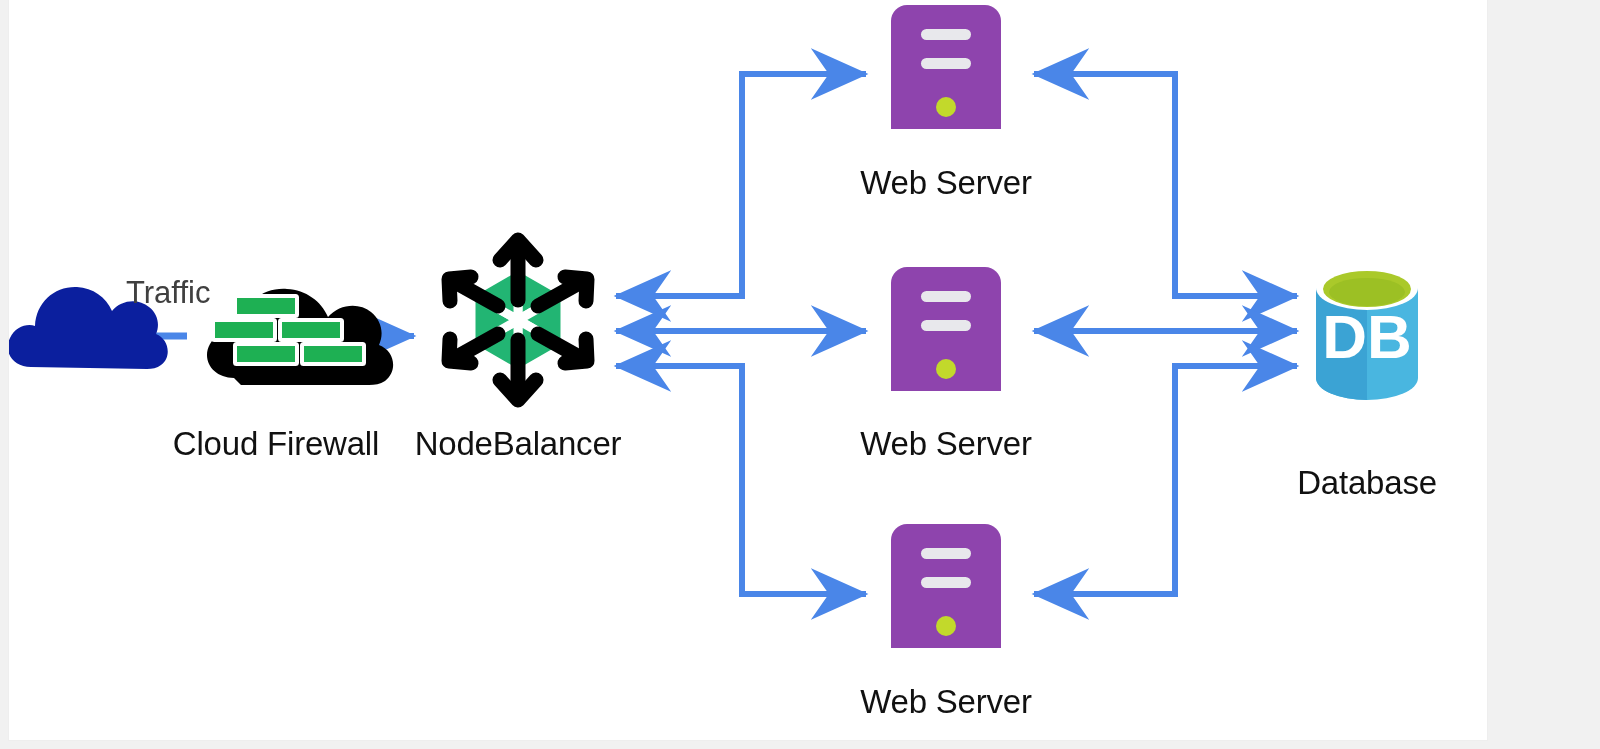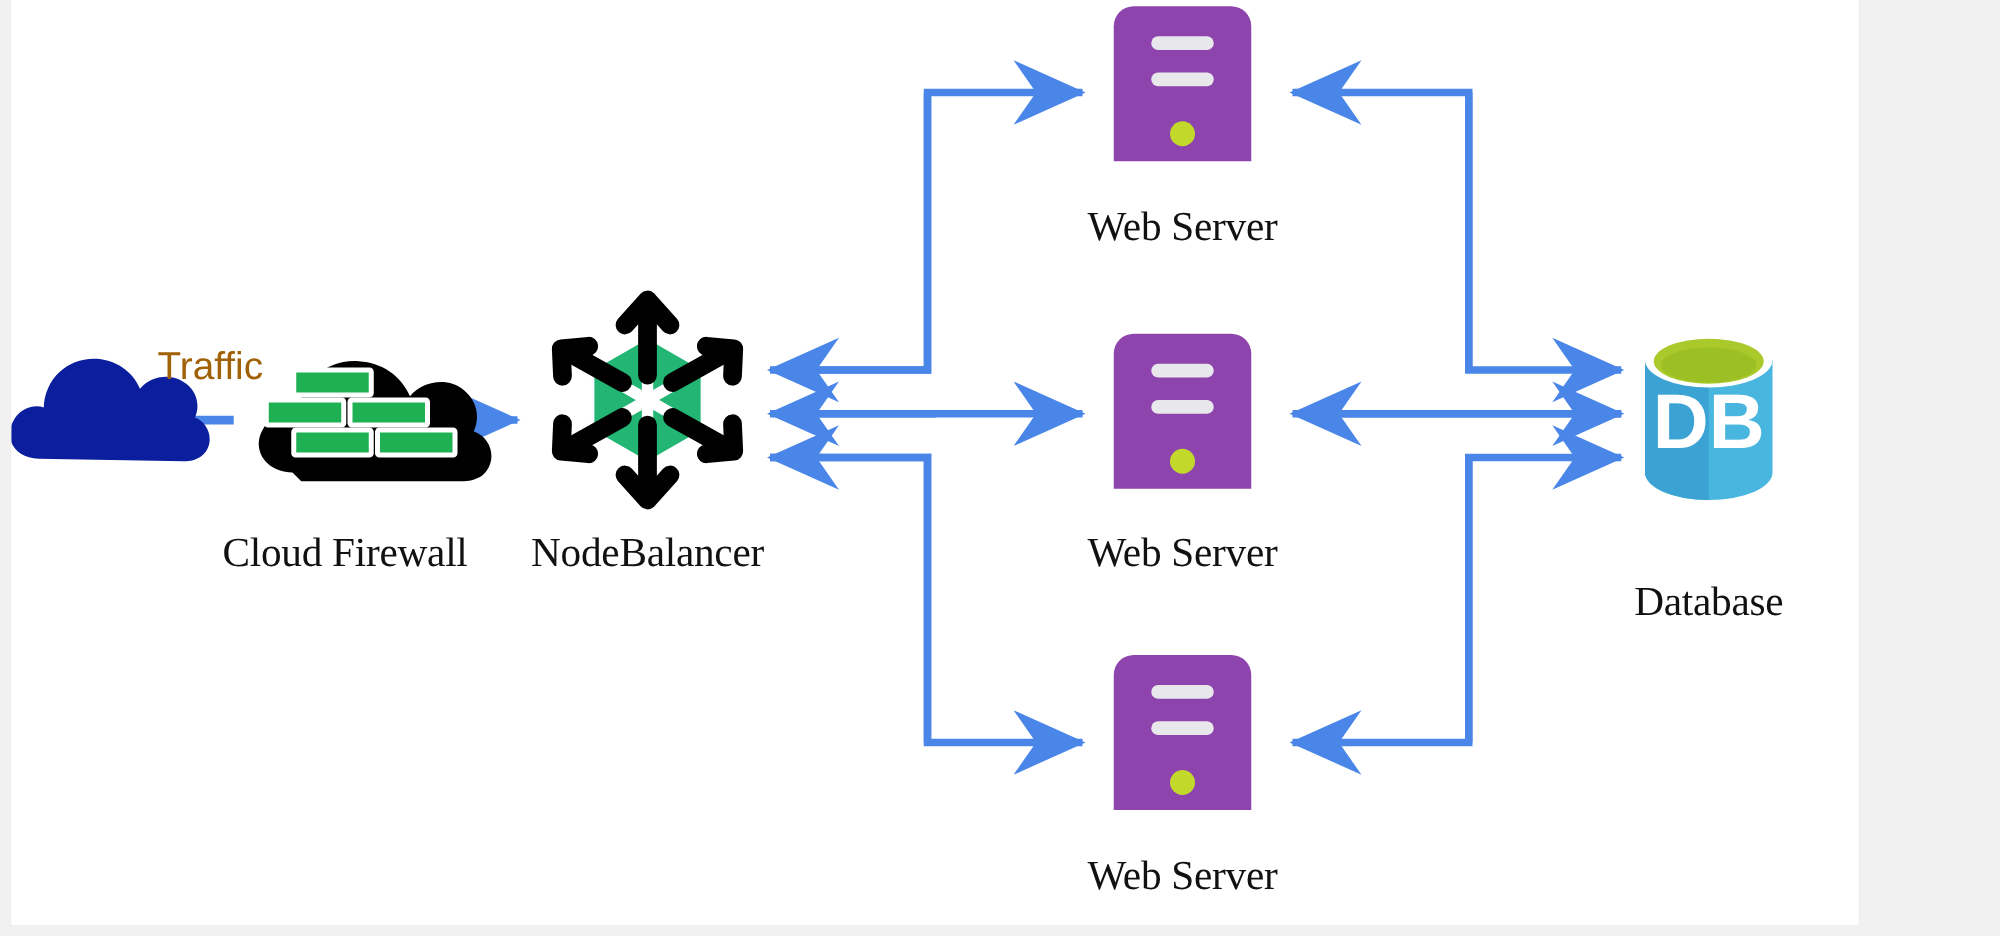--- a/index.html
+++ b/index.html
@@ -32,32 +32,32 @@
     position: absolute;
     left: 0;
     top: 0;
     width: 1480px;
     height: 741px;
     display: block;
   }
   .node-label {
     position: absolute;
     color: #111111;
-    font-family: Liberation Serif, serif;
+    font-family: Liberation Sans, sans-serif;
     font-size: 33px;
     font-weight: 400;
     letter-spacing: -0.2px;
     white-space: nowrap;
     text-align: right;
     transform: translateX(-50%);
     line-height: 1;
   }
   .traffic-label {
     position: absolute;
-    color: #a16207;
+    color: #404040;
     font-family: "Liberation Sans", sans-serif;
     font-size: 31px;
     white-space: nowrap;
     line-height: 1;
   }
 </style>
 </head>
 <body>
 
 <div id="root">

